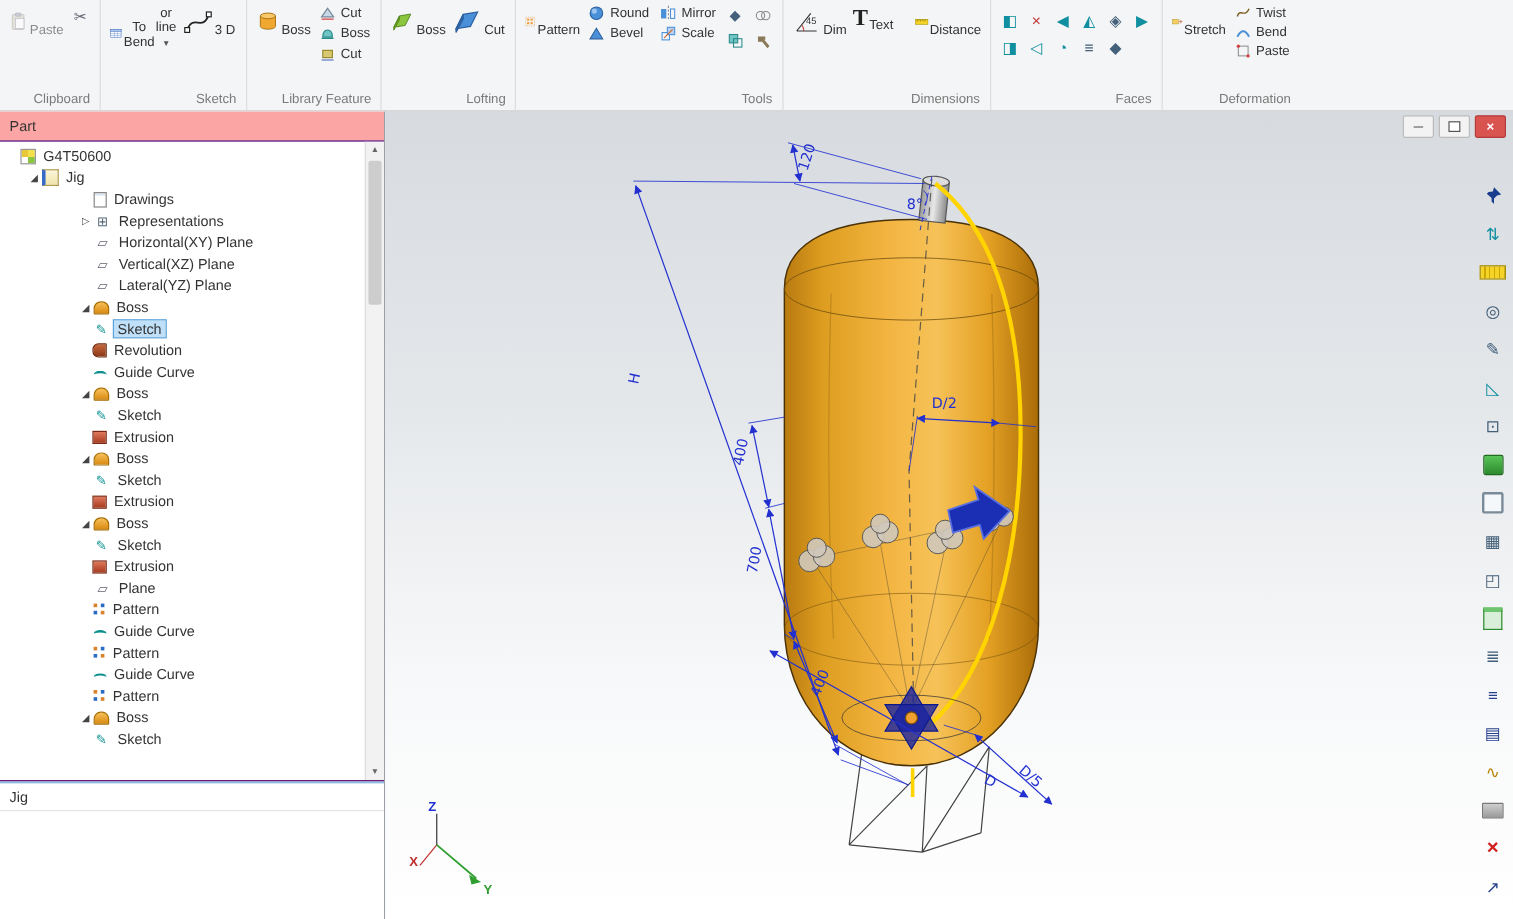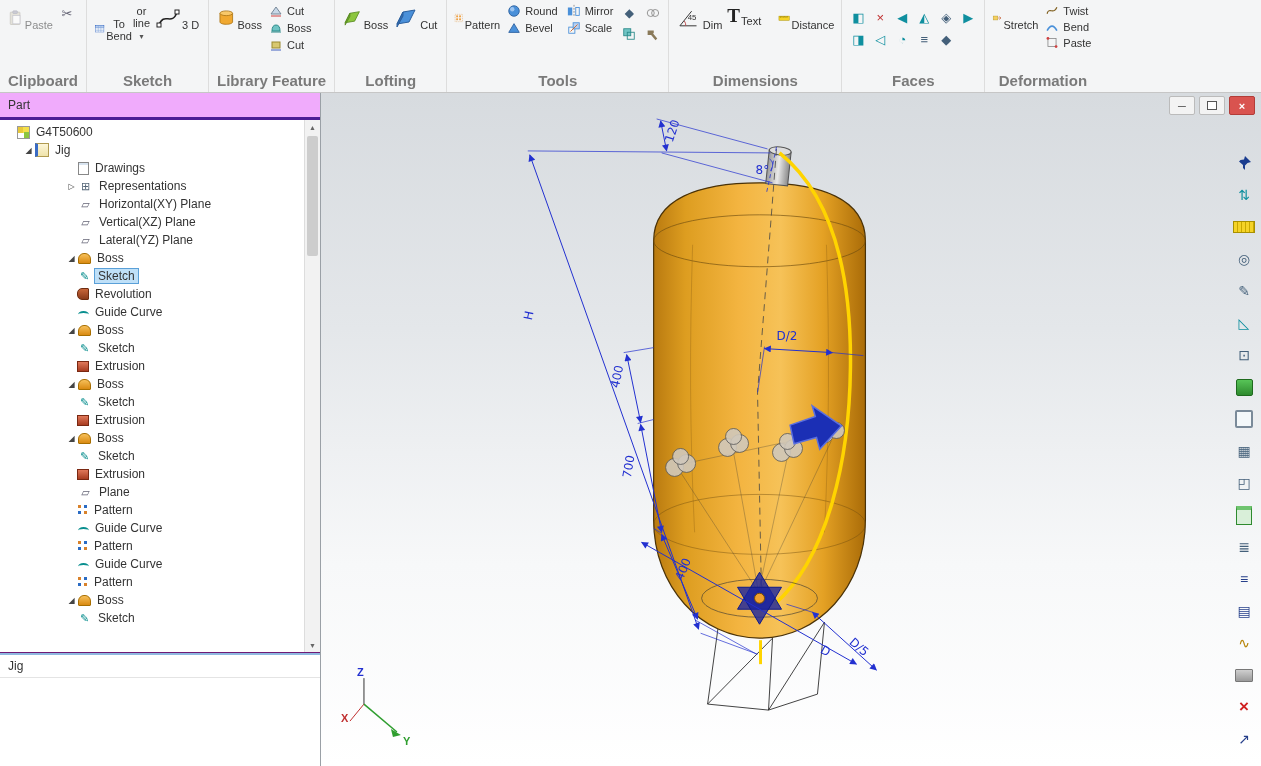--- a/index.html
+++ b/index.html
@@ -5,39 +5,39 @@
   html,body{margin:0;padding:0;}
   body{width:1261px;height:766px;overflow:hidden;font-family:"Liberation Sans",sans-serif;
        font-size:12px;color:#333;background:#f4f5f6;-webkit-font-smoothing:antialiased;}
   .app{width:1261px;height:766px;display:flex;flex-direction:column;}
 
   
   .ribbon{height:92px;background:#f4f5f6;border-bottom:1px solid #c6c6c6;display:flex;flex:none;}
   .rgroup{display:flex;flex-direction:column;padding:0 2px;}
   .rgroup + .rgroup{border-left:1px solid #ddd;}
   .gbody{flex:1;display:flex;align-items:flex-start;padding:3px 4px 0 4px;gap:3px;}
-  .glabel{text-align:center;font-size:15px;color:#7a7a7a;padding:0 6px 3px 6px;white-space:nowrap;font-weight:bold;}
+  .glabel{text-align:right;font-size:11px;color:#7a7a7a;padding:0 6px 3px 6px;white-space:nowrap;}
   .bigbtn{display:flex;flex-direction:row;align-items:flex-end;width:46px;padding:2px 1px;gap:1px;
           font-size:11px;color:#333;border-radius:3px;cursor:default;line-height:1.1;text-align:center;}
   .bigbtn.wide{width:56px;}
   .bigbtn.disabled{opacity:.55;}
   .col{display:flex;flex-direction:column;gap:1px;}
   .smallrow{display:flex;align-items:center;gap:4px;font-size:11px;padding:1px 3px;white-space:nowrap;}
   .iconbtn{width:20px;height:20px;display:flex;align-items:center;justify-content:center;border-radius:2px;}
   .caret{font-size:8px;color:#555;}
   .t-icon{font-family:"Liberation Serif",serif;font-size:19px;font-weight:bold;color:#222;line-height:22px;}
   .facesgrid{display:flex;flex-direction:column;gap:2px;padding-top:4px;}
   .facesrow{display:flex;gap:2px;}
   .fic{width:20px;height:20px;display:flex;align-items:center;justify-content:center;font-size:13px;}
   .teal{color:#0f8f9f;} .slate{color:#44607a;} .navy{color:#27408b;} .redc{color:#c03030;}
 
   
   .main{flex:1;display:flex;min-height:0;}
   .panel{width:320px;flex:none;background:#fff;border-right:1px solid #9aa0a6;display:flex;flex-direction:column;}
-  .panel-header{height:20px;background:#f0abfc;border-bottom:3px solid #4c1d95;padding:2px 8px;
+  .panel-header{height:20px;background:#fca5a5;border-bottom:1px solid #4c1d95;padding:2px 8px;
                 font-size:12px;color:#333;display:flex;align-items:center;flex:none;}
   .tree-wrap{height:532px;position:relative;overflow:hidden;border-bottom:1px solid #701a75;flex:none;}
   .tree{padding:3px 0 0 0;}
   .trow{display:flex;align-items:center;height:18px;white-space:nowrap;cursor:default;}
   .exp{width:13px;font-size:8px;color:#444;text-align:center;flex:none;}
   .tlabel{padding:0 3px;font-size:12px;}
   .lvl0{padding-left:4px;} .lvl1{padding-left:22px;} .lvl2{padding-left:65px;} .lvl3{padding-left:64px;}
   .sel .tlabel{background:#bfe0f8;outline:1px solid #5aa0d8;}
   .red .tlabel{color:#e01010;}
   .ticon{width:15px;height:13px;display:inline-flex;align-items:center;justify-content:center;

